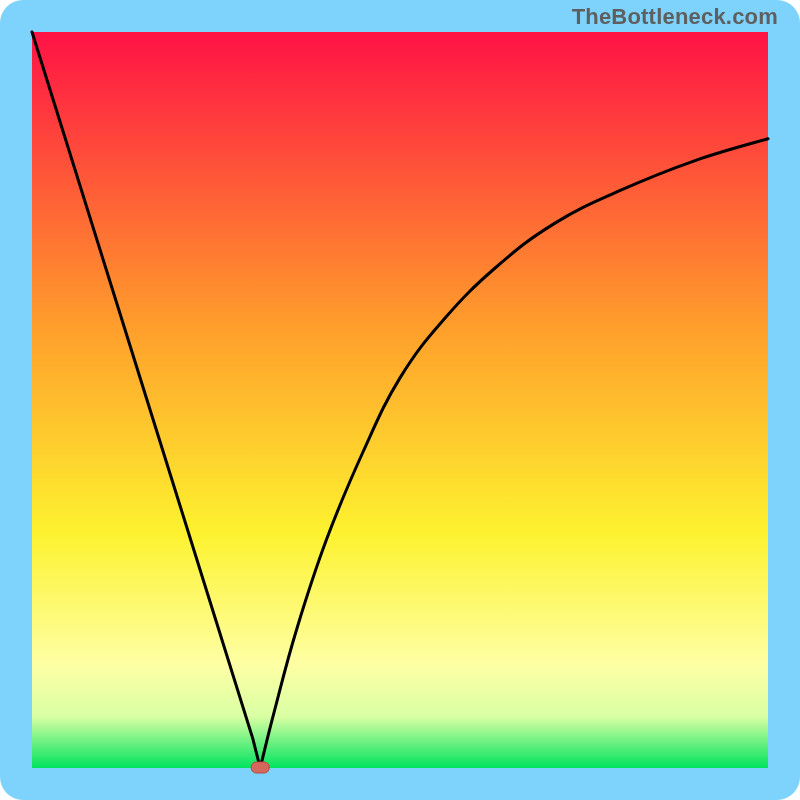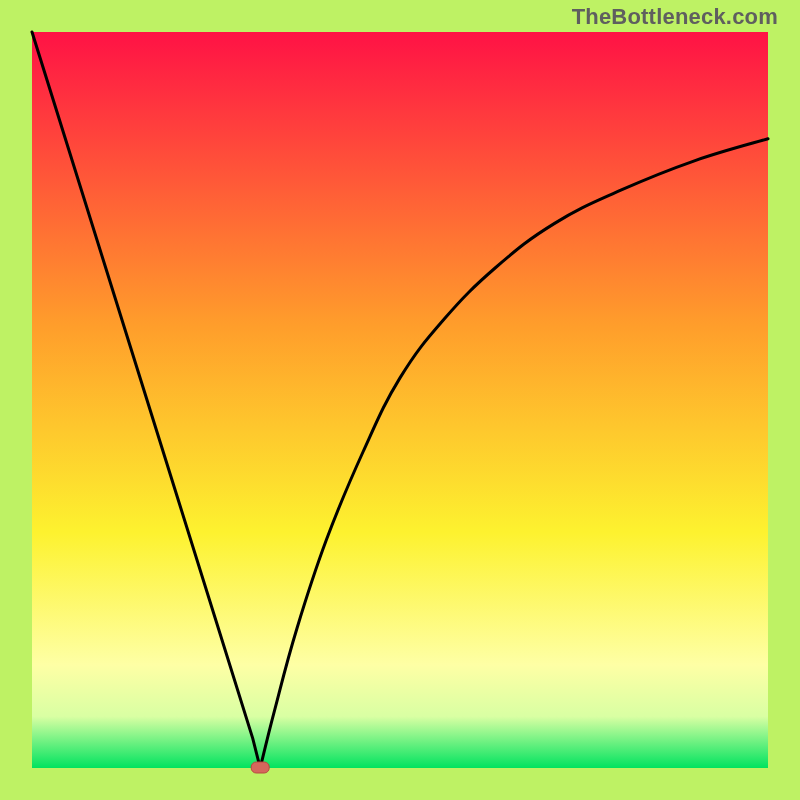--- a/index.html
+++ b/index.html
@@ -5,22 +5,23 @@
   html, body {
     margin: 0;
     padding: 0;
     width: 800px;
     height: 800px;
     overflow: hidden;
   }
   .frame {
     width: 800px;
     height: 800px;
-    background: #bef264;
+    background: #7dd3fc;
     position: relative;
+    border-radius: 23px;
   }
   .watermark {
     position: absolute;
     top: 4px;
     right: 22px;
     font-family: Arial, Helvetica, sans-serif;
     font-size: 22px;
     font-weight: bold;
     color: #5f5f5f;
     letter-spacing: 0.2px;

